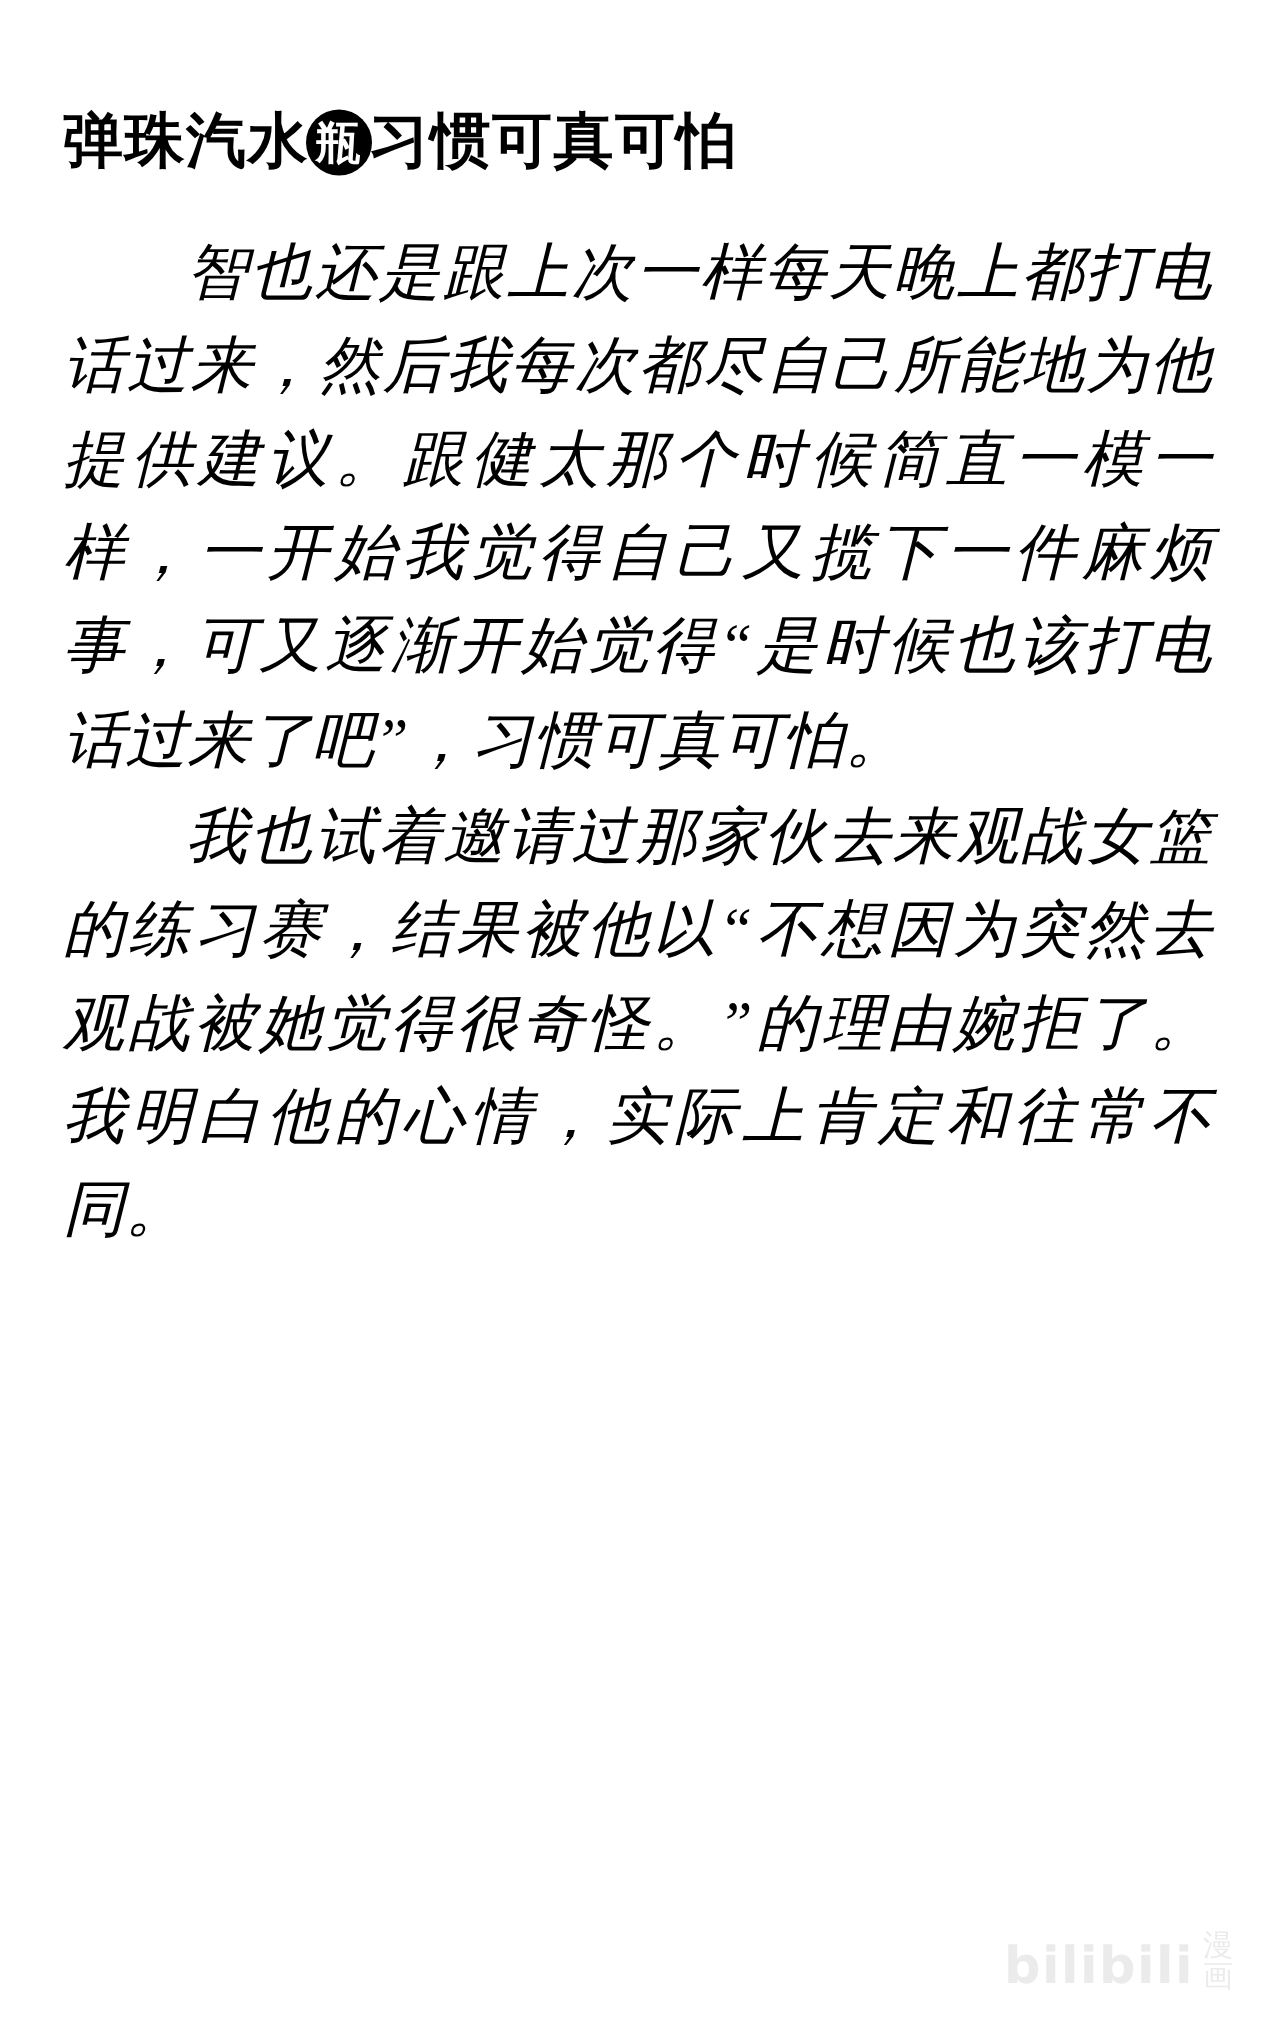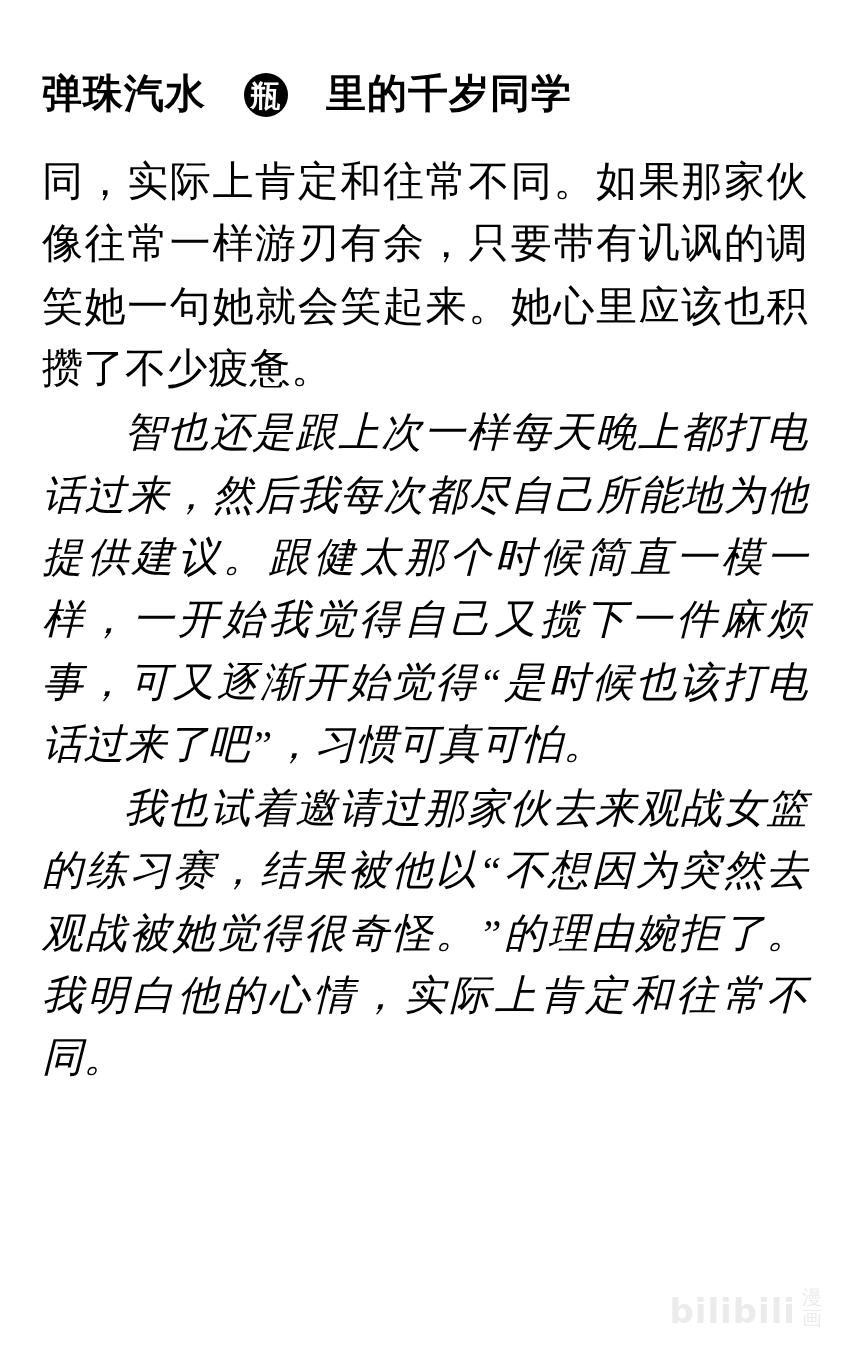--- a/index.html
+++ b/index.html
@@ -25,21 +25,20 @@
   .title-row {
     display: flex;
     align-items: center;
     font-size: 40px;
     font-weight: bold;
     letter-spacing: 1px;
     color: #000000;
     line-height: 1.1;
     margin-bottom: 34px;
     white-space: nowrap;
-    gap: 40px;
   }
   .title-seg {
     display: inline-block;
   }
   .title-highlight {
     display: inline-flex;
     align-items: center;
     justify-content: center;
     background: #000000;
     color: #ffffff;
@@ -93,25 +92,24 @@
   }
 </style>
 </head>
 <body>
 
 <div class="page">
 
   <div class="title-row">
     <span class="title-seg">弹珠汽水</span>
     <span class="title-highlight">瓶</span>
-    <span class="title-seg">里的千岁同学</span>
+    <span class="title-seg">习惯可真可怕</span>
   </div>
 
   <div class="body-text">
-    <p class="para">同，实际上肯定和往常不同。如果那家伙像往常一样游刃有余，只要带有讥讽的调笑她一句她就会笑起来。她心里应该也积攒了不少疲惫。</p>
     <p class="para indent">智也还是跟上次一样每天晚上都打电话过来，然后我每次都尽自己所能地为他提供建议。跟健太那个时候简直一模一样，一开始我觉得自己又揽下一件麻烦事，可又逐渐开始觉得“是时候也该打电话过来了吧”，习惯可真可怕。</p>
     <p class="para indent">我也试着邀请过那家伙去来观战女篮的练习赛，结果被他以“不想因为突然去观战被她觉得很奇怪。”的理由婉拒了。我明白他的心情，实际上肯定和往常不同。</p>
   </div>
 
   <div class="watermark">
     <span class="wm-main">bilibili</span>
     <span class="wm-sub">
       <span>漫</span><br>
       <span>画</span>
     </span>

